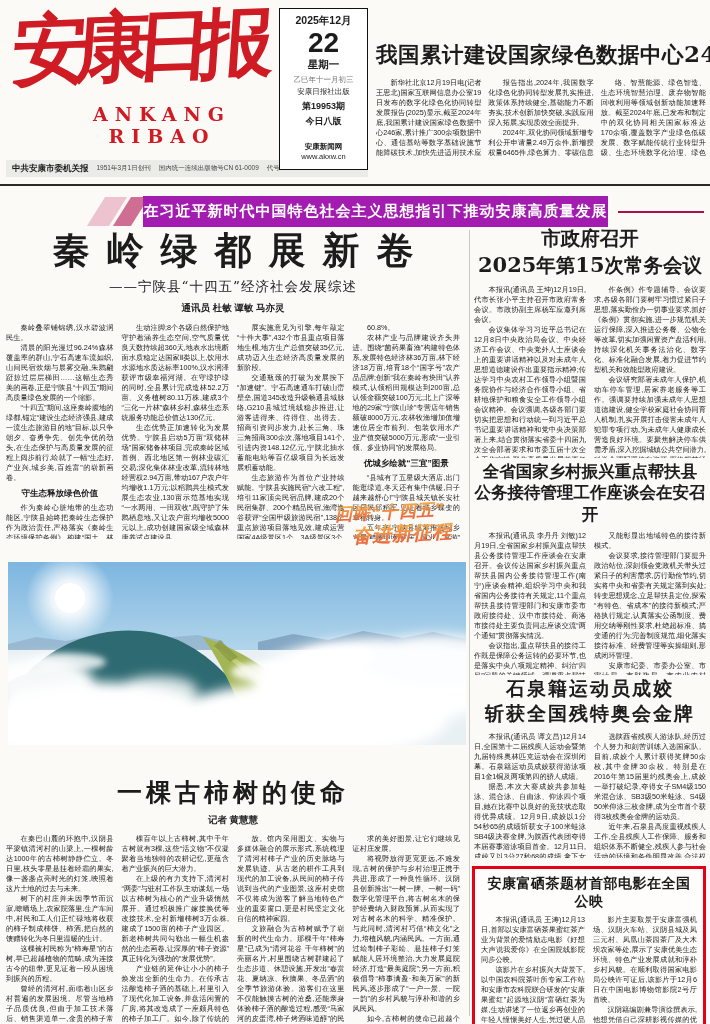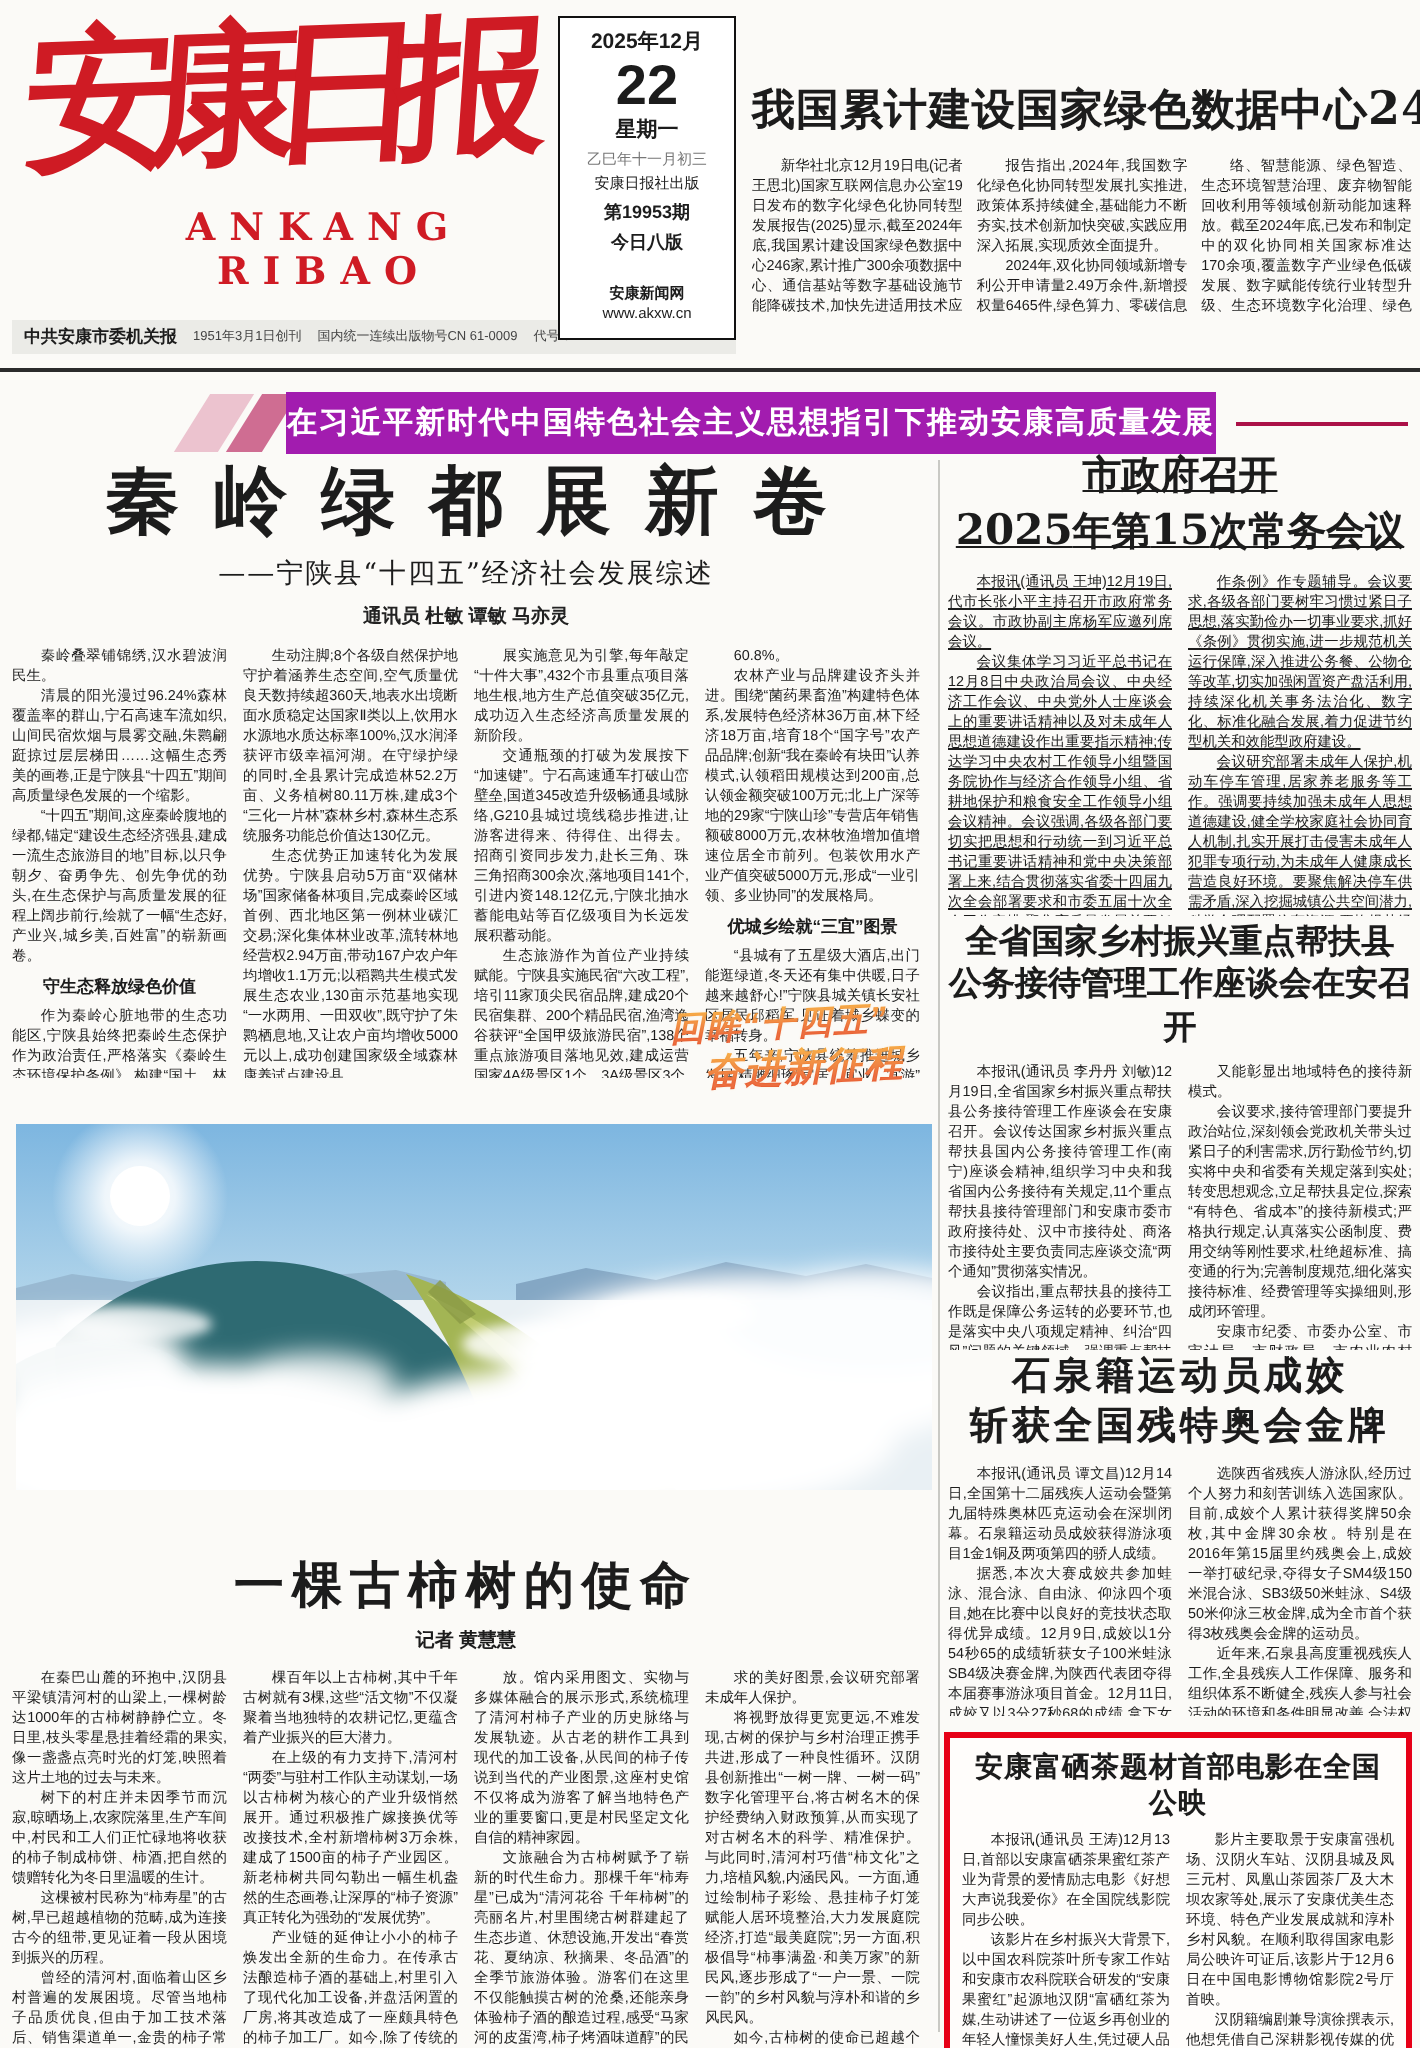--- a/index.html
+++ b/index.html
@@ -69,21 +69,21 @@
   
   .tree{position:absolute;left:0;top:776px;width:466px;height:248px;overflow:hidden;}
   .tree-head{font-size:25px;font-weight:900;letter-spacing:4px;text-align:center;}
   .tree-by{font-size:9.5px;font-weight:bold;text-align:center;margin-top:5px;}
   .tree-body{margin:7px 6px 0 6px;gap:8px;height:196px;}
   
   .vrule{position:absolute;left:469px;top:230px;width:1px;height:786px;background:#c9c9c4;}
   .rart{position:absolute;left:474px;width:232px;overflow:hidden;}
   .rart .rhead{font-weight:800;text-align:center;line-height:1.3;}
   .rart .rbody{gap:8px;margin-top:6px;}
-  .artA{top:226px;height:232px;text-decoration:underline;}
+  .artA{top:226px;height:232px;}
   .artA .rhead{font-size:19.5px;}
   .artA .num{font-family:"DejaVu Serif",serif;font-size:21px;font-weight:bold;}
   .artA .rbody{height:180px;}
   .artB{top:461px;height:214px;}
   .artB .rhead{font-size:16.5px;}
   .artB .rbody{height:152px;}
   .artC{top:677px;height:186px;}
   .artC .rhead{font-size:19px;letter-spacing:2px;}
   .artC .rbody{height:126px;}
   .artD{top:866px;left:472px;width:234px;height:180px;border:3px solid #e60016;box-sizing:border-box;
@@ -242,21 +242,21 @@
       <div class="col">
           <p>棵百年以上古柿树,其中千年古树就有3棵,这些“活文物”不仅凝聚着当地独特的农耕记忆,更蕴含着产业振兴的巨大潜力。</p>
           <p>在上级的有力支持下,清河村“两委”与驻村工作队主动谋划,一场以古柿树为核心的产业升级悄然展开。通过积极推广嫁接换优等改接技术,全村新增柿树3万余株,建成了1500亩的柿子产业园区。新老柿树共同勾勒出一幅生机盎然的生态画卷,让深厚的“柿子资源”真正转化为强劲的“发展优势”。</p>
           <p>产业链的延伸让小小的柿子焕发出全新的生命力。在传承古法酿造柿子酒的基础上,村里引入了现代化加工设备,并盘活闲置的厂房,将其改造成了一座颇具特色的柿子加工厂。如今,除了传统的柿饼、柿子酒外,还开发出了柿子醋、柿叶茶等产品。这些深加工产品不仅破解了鲜果保鲜与运输的难题,更显著提升了产品附加值。</p>
         </div>
       <div class="col">
           <p>放。馆内采用图文、实物与多媒体融合的展示形式,系统梳理了清河村柿子产业的历史脉络与发展轨迹。从古老的耕作工具到现代的加工设备,从民间的柿子传说到当代的产业图景,这座村史馆不仅将成为游客了解当地特色产业的重要窗口,更是村民坚定文化自信的精神家园。</p>
           <p>文旅融合为古柿树赋予了崭新的时代生命力。那棵千年“柿寿星”已成为“清河花谷 千年柿树”的亮丽名片,村里围绕古树群建起了生态步道、休憩设施,开发出“春赏花、夏纳凉、秋摘果、冬品酒”的全季节旅游体验。游客们在这里不仅能触摸古树的沧桑,还能亲身体验柿子酒的酿造过程,感受“马家河的皮蛋湾,柿子烤酒味道醇”的民谣里描绘的乡土风情。</p>
         </div>
       <div class="col">
-          <p>求的美好图景,会议研究部署未成年人保护。</p>
+          <p>求的美好图景,让它们继续见证村庄发展。</p>
           <p>将视野放得更宽更远,不难发现,古树的保护与乡村治理正携手共进,形成了一种良性循环。汉阴县创新推出“一树一牌、一树一码”数字化管理平台,将古树名木的保护经费纳入财政预算,从而实现了对古树名木的科学、精准保护。与此同时,清河村巧借“柿文化”之力,培植风貌,内涵民风。一方面,通过绘制柿子彩绘、悬挂柿子灯笼赋能人居环境整治,大力发展庭院经济,打造“最美庭院”;另一方面,积极倡导“柿事满盈·和美万家”的新民风,逐步形成了“一户一景、一院一韵”的乡村风貌与淳朴和谐的乡风民风。</p>
           <p>如今,古柿树的使命已超越个体的生存意义。它连接传统与现代,平衡生态与产业,引领村民从“靠山吃山”走向“依山致富”。正如驻村工作队员罗志雨所说,“古树是我们最宝贵的财富。保护好它们,让它们继续见证村庄发展,带动共同富裕,是我们最大的心愿。”</p>
         </div>
     </div>
   </div>
 
   <div class="vrule"></div>
 
   <div class="rart artA">
     <div class="rhead">

